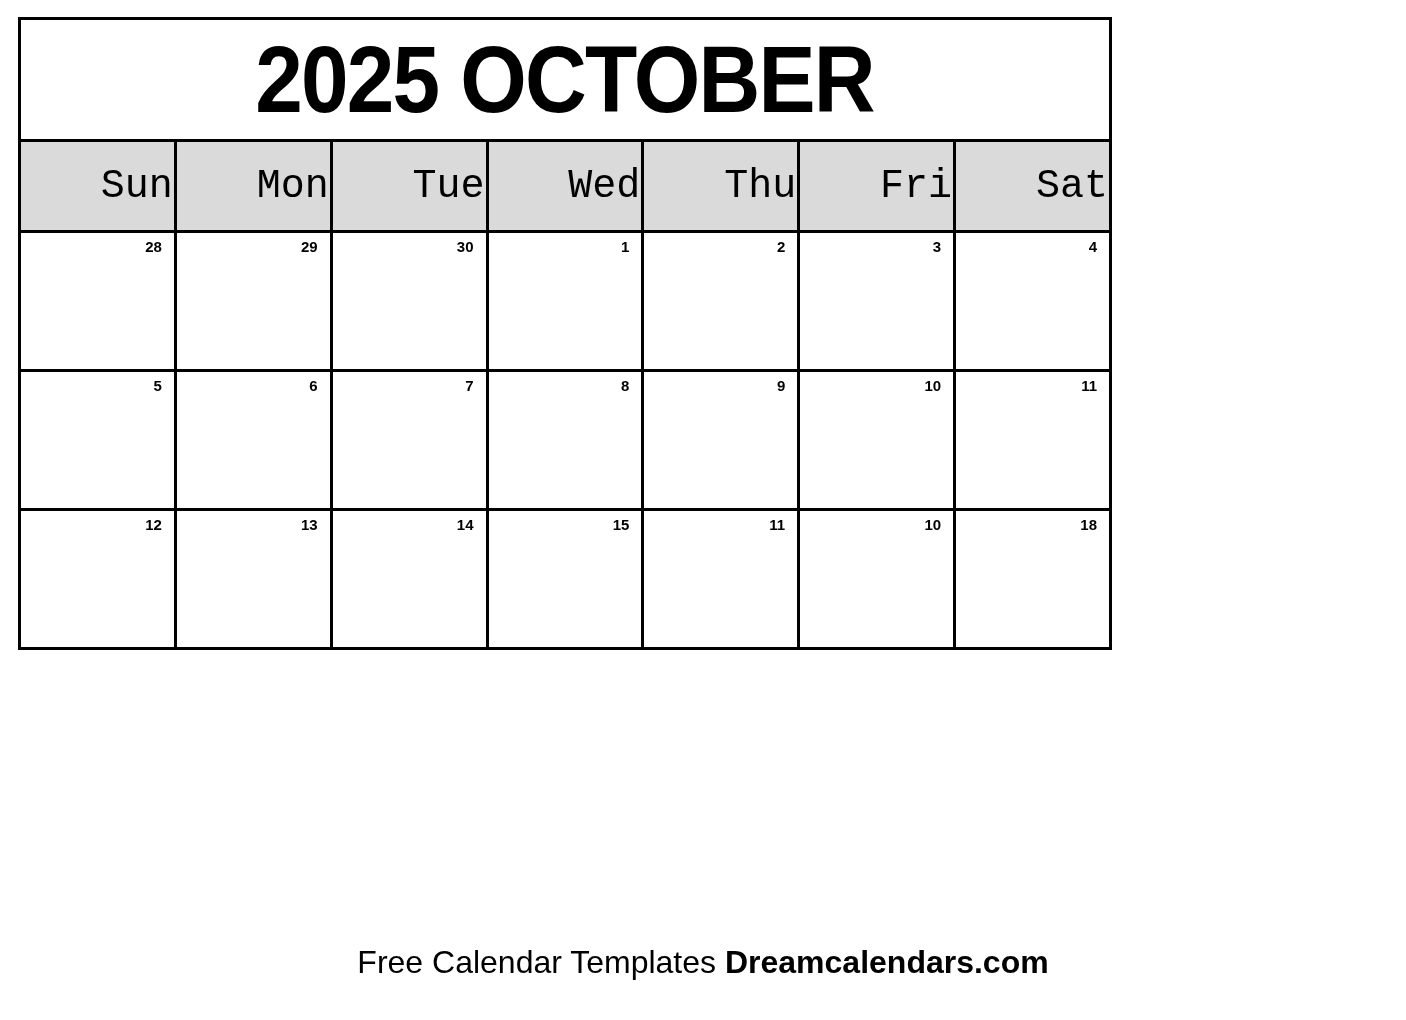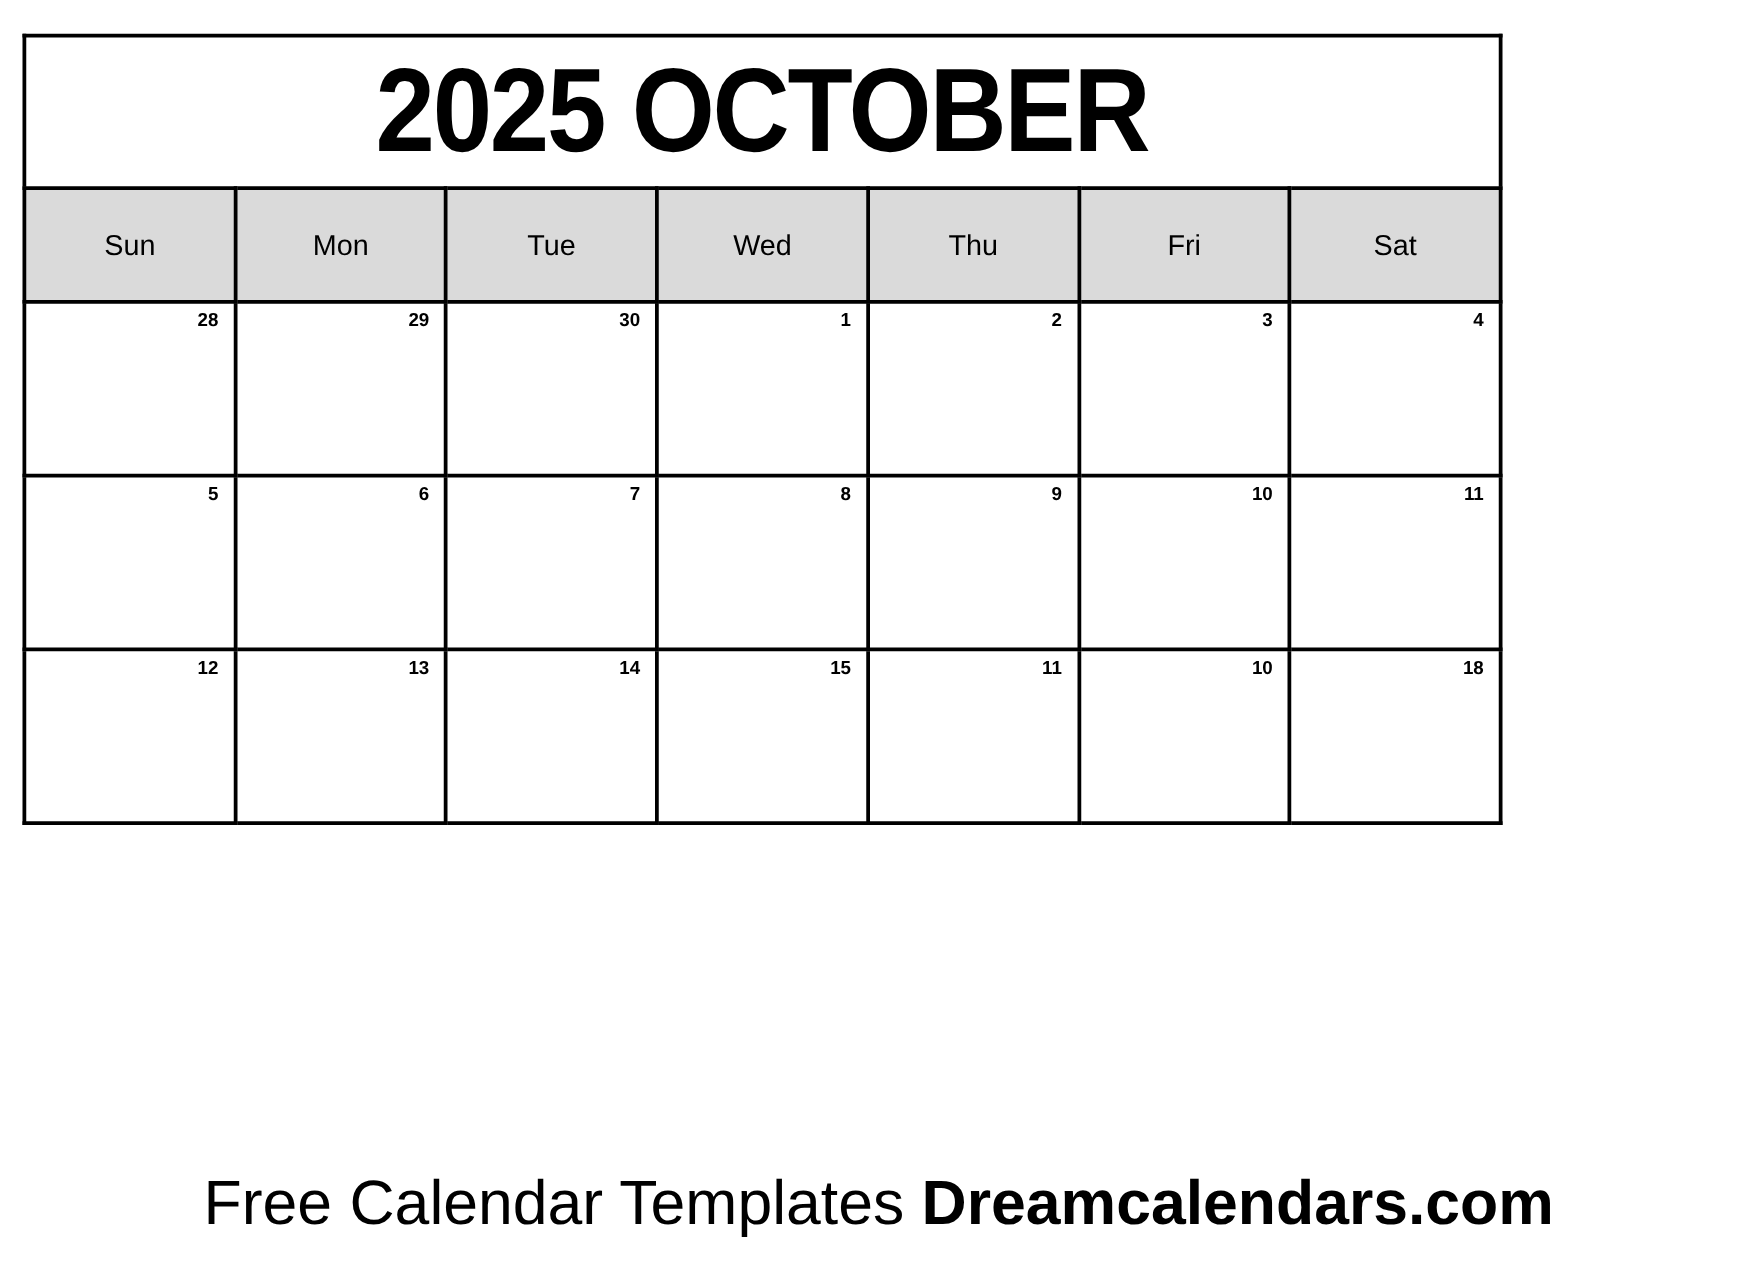--- a/index.html
+++ b/index.html
@@ -11,22 +11,22 @@
     width: 1406px;
     height: 1020px;
     position: relative;
     font-family: "Liberation Sans", sans-serif;
     color: #000000;
     overflow: hidden;
   }
   .calendar {
     position: absolute;
     left: 18px;
-    top: 27px;
-    width: 1184px;
+    top: 17px;
+    width: 1094px;
   }
   .title-box {
     box-sizing: border-box;
     border: 3px solid #000000;
     border-bottom: none;
     height: 122px;
     display: flex;
     align-items: center;
     justify-content: center;
     background: #ffffff;
@@ -43,43 +43,44 @@
   }
   table.grid {
     width: 100%;
     border-collapse: collapse;
     table-layout: fixed;
   }
   table.grid th {
     border: 3px solid #000000;
     background: #dadada;
     height: 86px;
-    font-size: 23px;
+    font-size: 40px;
     font-weight: normal;
-    text-align: center;
+    text-align: right;
     vertical-align: middle;
+    font-family: Liberation Mono, monospace;
   }
   table.grid td {
     border: 3px solid #000000;
     background: #ffffff;
     height: 132px;
     vertical-align: top;
     text-align: right;
     padding: 4px 12px 0 0;
     font-size: 15px;
     font-weight: bold;
     line-height: 1.3;
   }
   .footer {
     position: absolute;
     left: 0;
     top: 934px;
     width: 1406px;
     text-align: center;
-    font-size: 50px;
+    font-size: 32px;
     line-height: 56px;
     white-space: nowrap;
   }
   .footer .brand {
     font-weight: bold;
   }
 </style>
 </head>
 <body>
 

